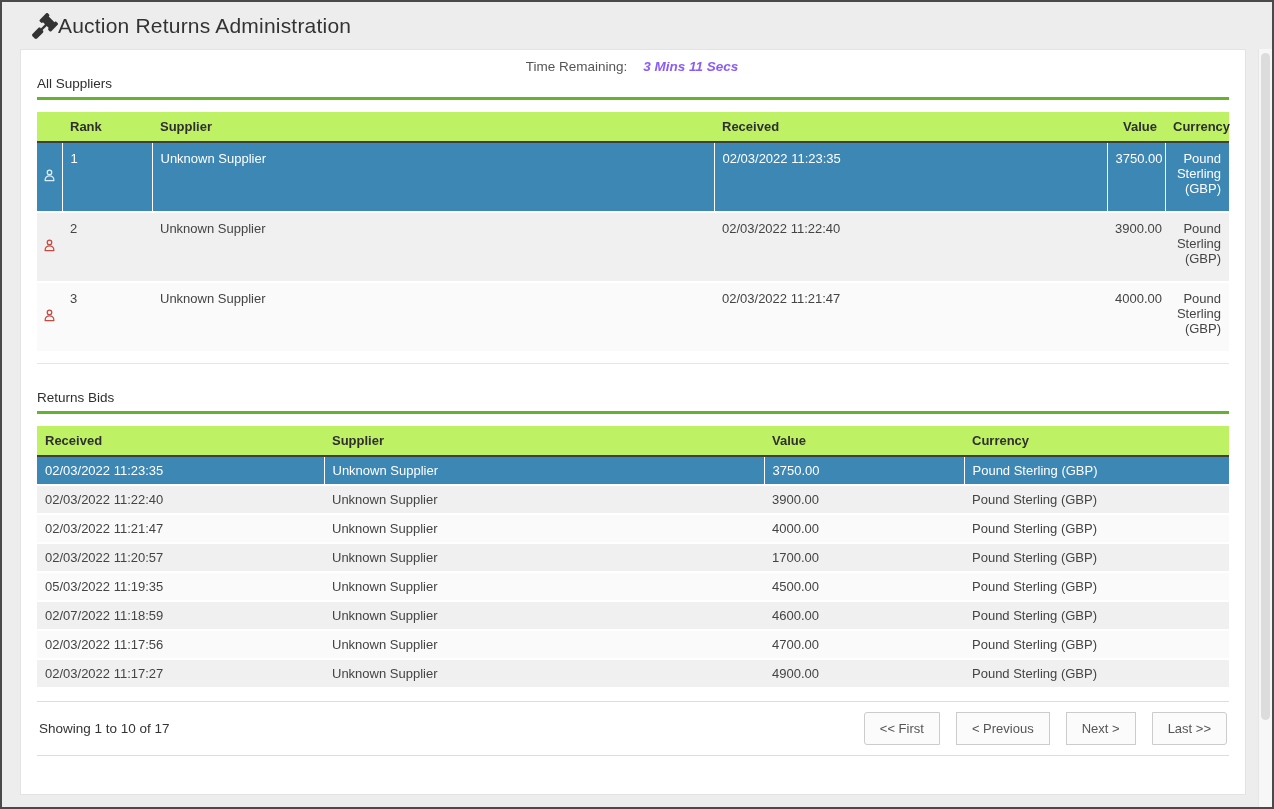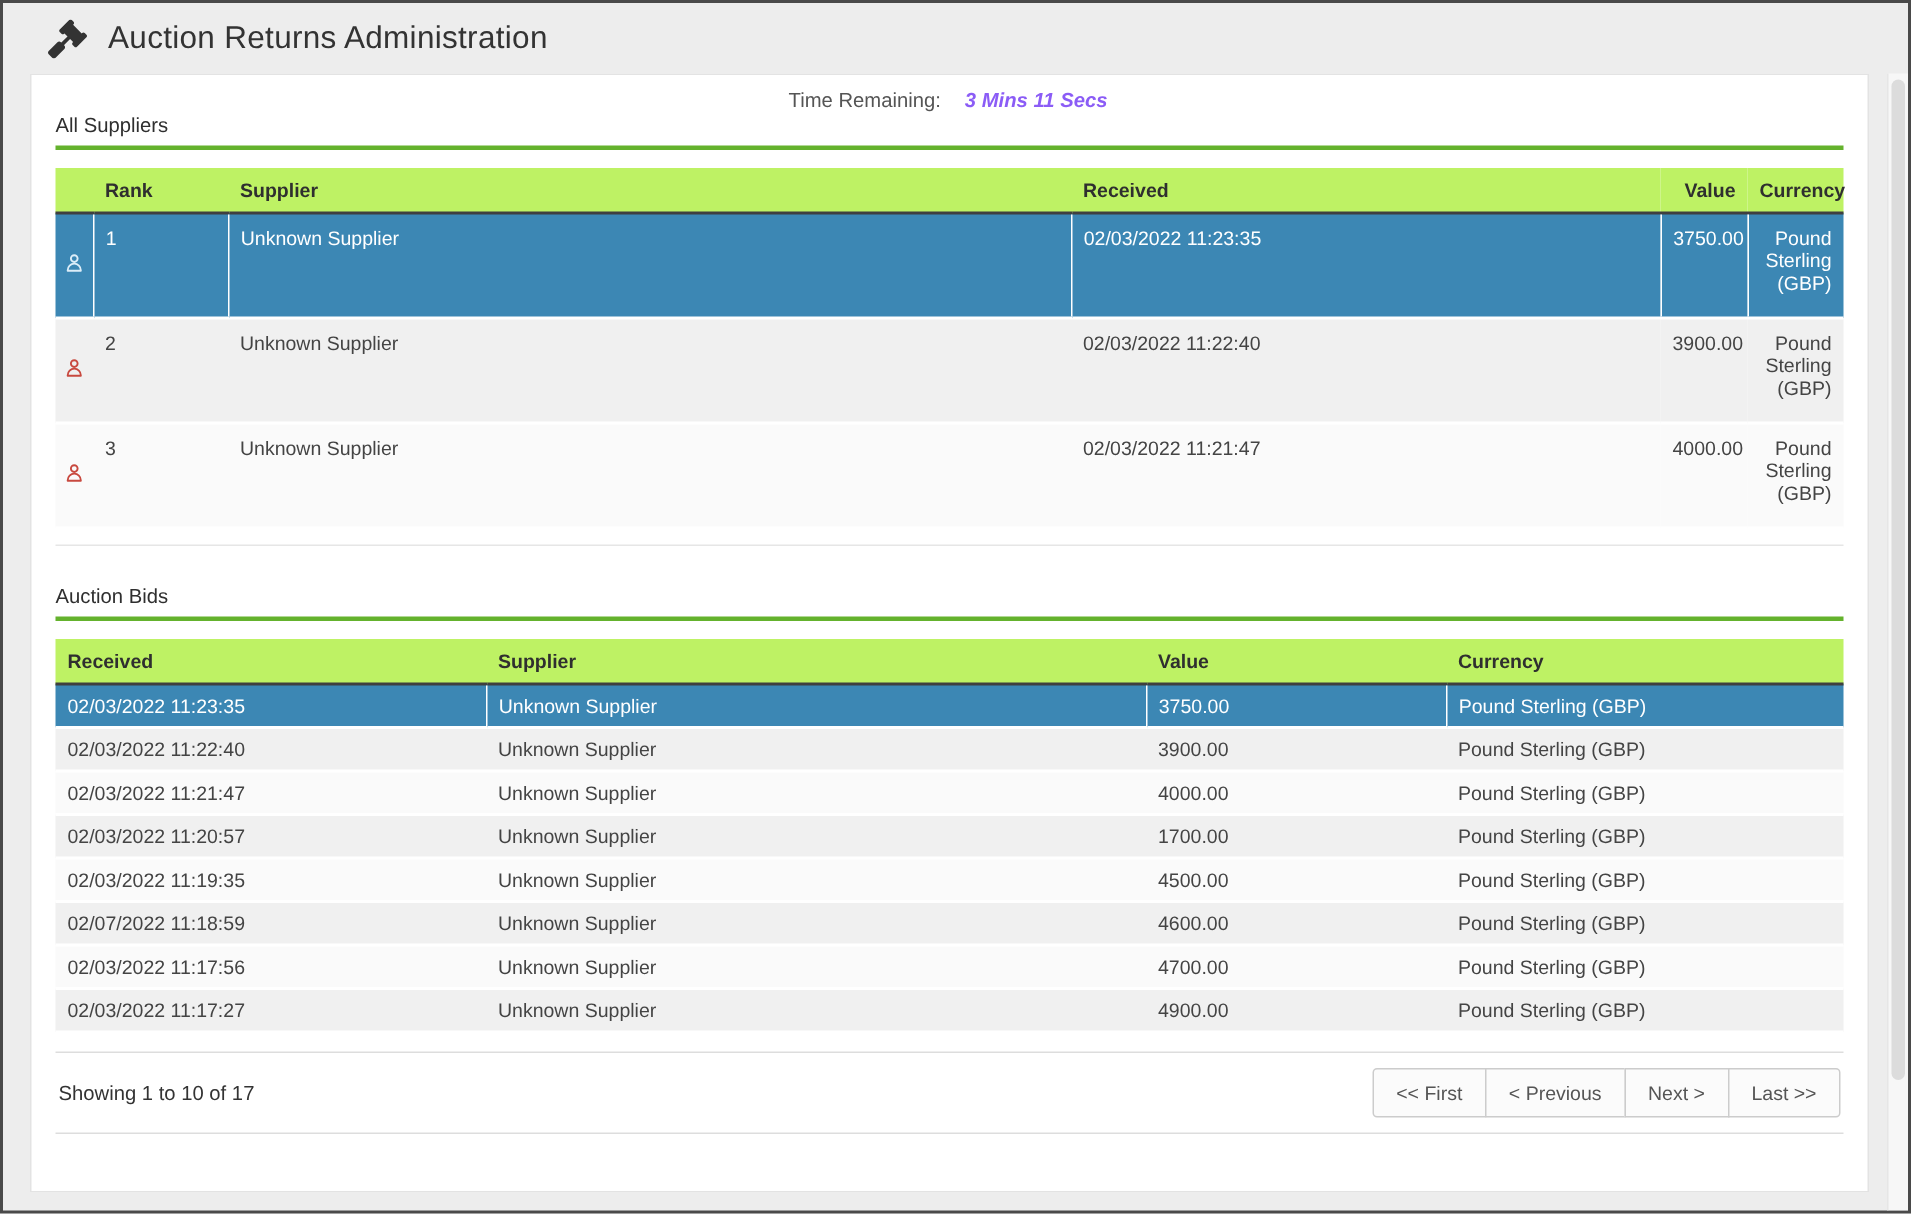--- a/index.html
+++ b/index.html
@@ -17,21 +17,21 @@
     border:2px solid #4a4a4a;
     overflow:hidden;
     position:relative;
     font-family:"Liberation Sans","DejaVu Sans",sans-serif;
     color:#333;
   }
   
   .app-header{
     height:47px;
     display:flex;align-items:center;
-    padding-left:30px;gap:14px;
+    padding-left:30px;gap:0;
   }
   .gavel{width:26px;height:26px;color:#333;}
   .page-title{font-size:21px;color:#333;letter-spacing:.2px;}
   
   .content{padding:0 26px 0 18px;}
   .panel{
     background:#fff;
     border:1px solid #e3e3e3;
     padding:6px 16px 10px;
     min-height:746px;
@@ -86,21 +86,21 @@
   hr.soft{border:none;border-top:1px solid #e6e6e6;margin:10px 0 2px;}
   
   .table-footer{
     margin-top:12px;
     border-top:1px solid #ddd;
     border-bottom:1px solid #ddd;
     padding:10px 2px;
     display:flex;align-items:center;justify-content:space-between;
     font-size:13.5px;color:#333;
   }
-  .pager{display:inline-flex;}
+  .pager{display:inline-flex;gap:17px;}
   .pg-btn{
     font-family:inherit;
     background:#fbfbfb;
     border:1px solid #ccc;
     color:#555;
     font-size:13px;
     padding:8px 15px;
     margin-left:-1px;
     cursor:pointer;
   }
@@ -193,21 +193,21 @@
     <td>Unknown Supplier</td>
     <td>02/03/2022 11:21:47</td>
     <td class="num">4000.00</td>
     <td class="num">Pound Sterling (GBP)</td>
   </tr>
         </tbody>
     </table>
 
     <hr class="soft">
 
-    <div class="section-title second">Auction Bids</div>
+    <div class="section-title second">Returns Bids</div>
 
     <table class="t-bids">
       <colgroup>
         <col style="width:287px">
           <col style="width:440px">
           <col style="width:200px">
           <col>
       </colgroup>
       <thead>
         <tr>
@@ -236,21 +236,21 @@
     <td>4000.00</td>
     <td>Pound Sterling (GBP)</td>
   </tr>
           <tr>
     <td>02/03/2022 11:20:57</td>
     <td>Unknown Supplier</td>
     <td>1700.00</td>
     <td>Pound Sterling (GBP)</td>
   </tr>
           <tr>
-    <td>02/03/2022 11:19:35</td>
+    <td>05/03/2022 11:19:35</td>
     <td>Unknown Supplier</td>
     <td>4500.00</td>
     <td>Pound Sterling (GBP)</td>
   </tr>
           <tr>
     <td>02/07/2022 11:18:59</td>
     <td>Unknown Supplier</td>
     <td>4600.00</td>
     <td>Pound Sterling (GBP)</td>
   </tr>

